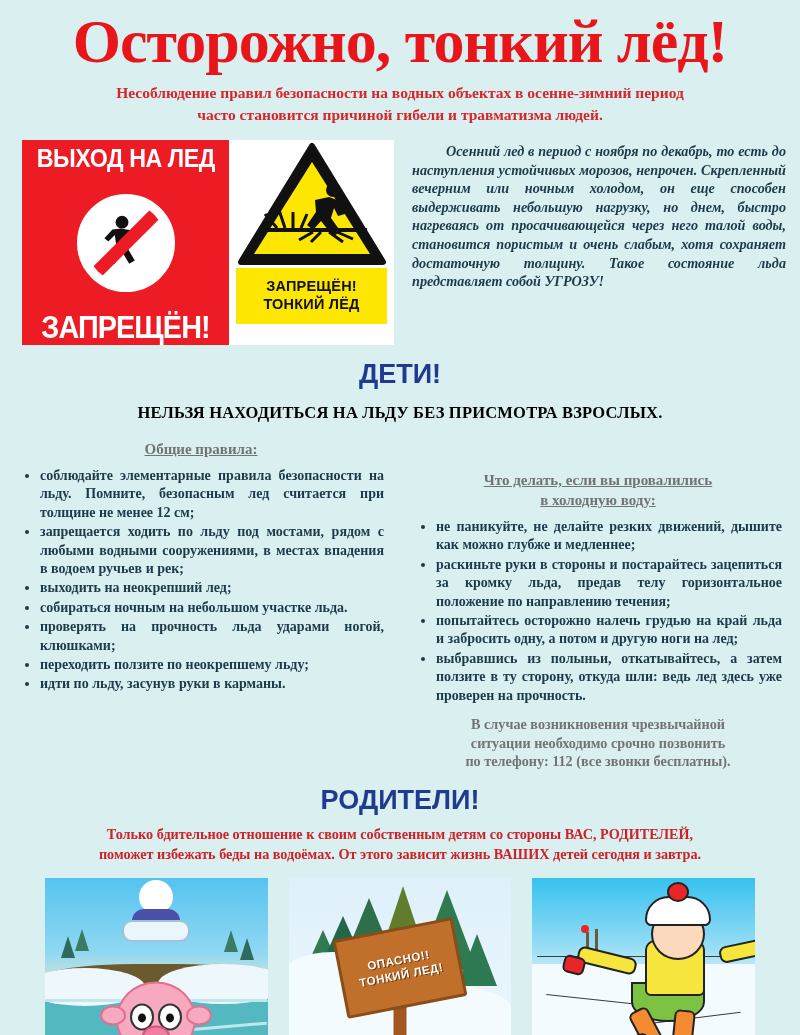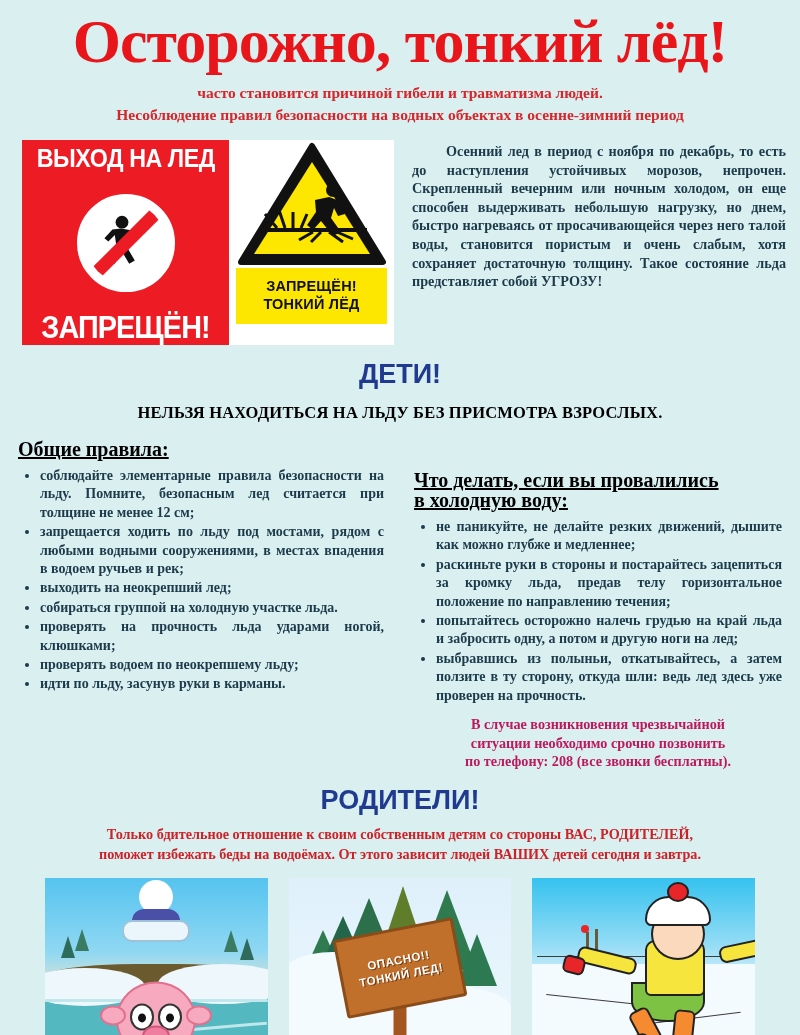--- a/index.html
+++ b/index.html
@@ -147,20 +147,21 @@
     color: #1c3a4a;
     font-family: "Liberation Serif", serif;
     font-weight: bold;
     font-size: 14.2px;
     line-height: 18.6px;
     text-align: justify;
     text-indent: 34px;
     margin-left: 18px;
     margin-top: 2px;
     hyphens: manual;
+    font-style: italic;
   }
 
   
   .section-heading-blue {
     text-align: center;
     color: #1f3a8f;
     font-family: "Liberation Sans", sans-serif;
     font-weight: bold;
     font-size: 27px;
     margin-top: 14px;
@@ -183,24 +184,25 @@
     align-items: flex-start;
   }
   .col {
     width: 50%;
     box-sizing: border-box;
   }
   .col-left  { padding-right: 16px; }
   .col-right { padding-left: 14px; margin-top: 31px; }
 
   .col-title {
-    color: #000000;
-    font-family: "Liberation Serif", serif;
-    font-weight: bold;
-    font-size: 20px;
+    text-align: center;
+    color: #737373;
+    font-family: "Liberation Serif", serif;
+    font-weight: bold;
+    font-size: 15px;
     line-height: 20px;
     text-decoration: underline;
     margin-bottom: 8px;
   }
 
   ul.rules {
     margin: 0;
     padding-left: 22px;
     list-style: disc;
     font-weight: bold;
@@ -210,21 +212,21 @@
     font-family: "Liberation Serif", serif;
     font-size: 14px;
     line-height: 18.4px;
     text-align: justify;
     margin-bottom: 1px;
   }
   ul.rules li::marker { font-size: 13px; }
 
   .emergency {
     text-align: center;
-    color: #be185d;
+    color: #737373;
     font-family: "Liberation Serif", serif;
     font-weight: bold;
     font-size: 14.2px;
     line-height: 18.6px;
     margin-top: 10px;
     padding: 0 6px;
   }
 
   
   .parents-note {
@@ -302,22 +304,22 @@
   .girl-mitt { position:absolute; width:18px;height:14px;background:#e8262a;border:2px solid #222;border-radius:6px;}
   .girl-leg { position:absolute; width:17px;height:34px;background:#f58a31;border:2px solid #222;border-radius:6px;}
   .girl-skate { position:absolute; width:30px;height:14px;background:#fff;border:2px solid #222;border-radius:4px 8px 4px 4px;}
 </style>
 </head>
 <body>
 
 <h1 class="poster-title">Осторожно, тонкий лёд!</h1>
 
 <div class="poster-subtitle">
+  <div>Несоблюдение правил безопасности на водных объектах в осенне-зимний период</div>
   <div>часто становится причиной гибели и травматизма людей.</div>
-  <div>Несоблюдение правил безопасности на водных объектах в осенне-зимний период</div>
 </div>
 
 <div class="top-row">
 
   <div class="signs">
 
     <div class="sign-red">
       <div class="sign-red-top">ВЫХОД НА ЛЕД</div>
 
       <div class="no-entry">
@@ -360,50 +362,50 @@
 <div class="section-subheading-red">НЕЛЬЗЯ НАХОДИТЬСЯ НА ЛЬДУ БЕЗ ПРИСМОТРА ВЗРОСЛЫХ.</div>
 
 <div class="columns">
 
   <div class="col col-left">
     <div class="col-title">Общие правила:</div>
     <ul class="rules">
       <li>соблюдайте элементарные правила безопасности на льду. Помните, безопасным лед считается при толщине не менее 12 см;</li>
       <li>запрещается ходить по льду под мостами, рядом с любыми водными сооружениями, в местах впадения в водоем ручьев и рек;</li>
       <li>выходить на неокрепший лед;</li>
-      <li>собираться группой на холодную участке льда.</li>
+      <li>собираться ночным на небольшом участке льда.</li>
       <li>проверять на прочность льда ударами ногой, клюшками;</li>
-      <li>проверять водоем по неокрепшему льду;</li>
+      <li>переходить ползите по неокрепшему льду;</li>
       <li>идти по льду, засунув руки в карманы.</li>
     </ul>
   </div>
 
   <div class="col col-right">
     <div class="col-title">
       <div>Что делать, если вы провалились</div>
       <div>в холодную воду:</div>
     </div>
     <ul class="rules">
       <li>не паникуйте, не делайте резких движений, дышите как можно глубже и медленнее;</li>
       <li>раскиньте руки в стороны и постарайтесь зацепиться за кромку льда, предав телу горизонтальное положение по направлению течения;</li>
       <li>попытайтесь осторожно налечь грудью на край льда и забросить одну, а потом и другую ноги на лед;</li>
       <li>выбравшись из полыньи, откатывайтесь, а затем ползите в ту сторону, откуда шли: ведь лед здесь уже проверен на прочность.</li>
     </ul>
     <div class="emergency">
       <div>В случае возникновения чрезвычайной</div>
       <div>ситуации необходимо срочно позвонить</div>
-      <div>по телефону: 208 (все звонки бесплатны).</div>
+      <div>по телефону: 112 (все звонки бесплатны).</div>
     </div>
   </div>
 </div>
 
 <div class="section-heading-blue">РОДИТЕЛИ!</div>
 <div class="parents-note">
   <div>Только бдительное отношение к своим собственным детям со стороны ВАС, РОДИТЕЛЕЙ,</div>
-  <div>поможет избежать беды на водоёмах. От этого зависит людей ВАШИХ детей сегодня и завтра.</div>
+  <div>поможет избежать беды на водоёмах. От этого зависит жизнь ВАШИХ детей сегодня и завтра.</div>
 </div>
 
 <div class="photo-row">
 
   <div class="photo">
     <div class="sc1-sky"></div>
     <div class="sc1-bank"></div>
     <div class="sc1-ice"></div>
     <div class="sc1-snow" style="left:-20px;top:46%;width:120px;height:38px;"></div>
     <div class="sc1-snow" style="right:-20px;top:44%;width:130px;height:40px;"></div>

